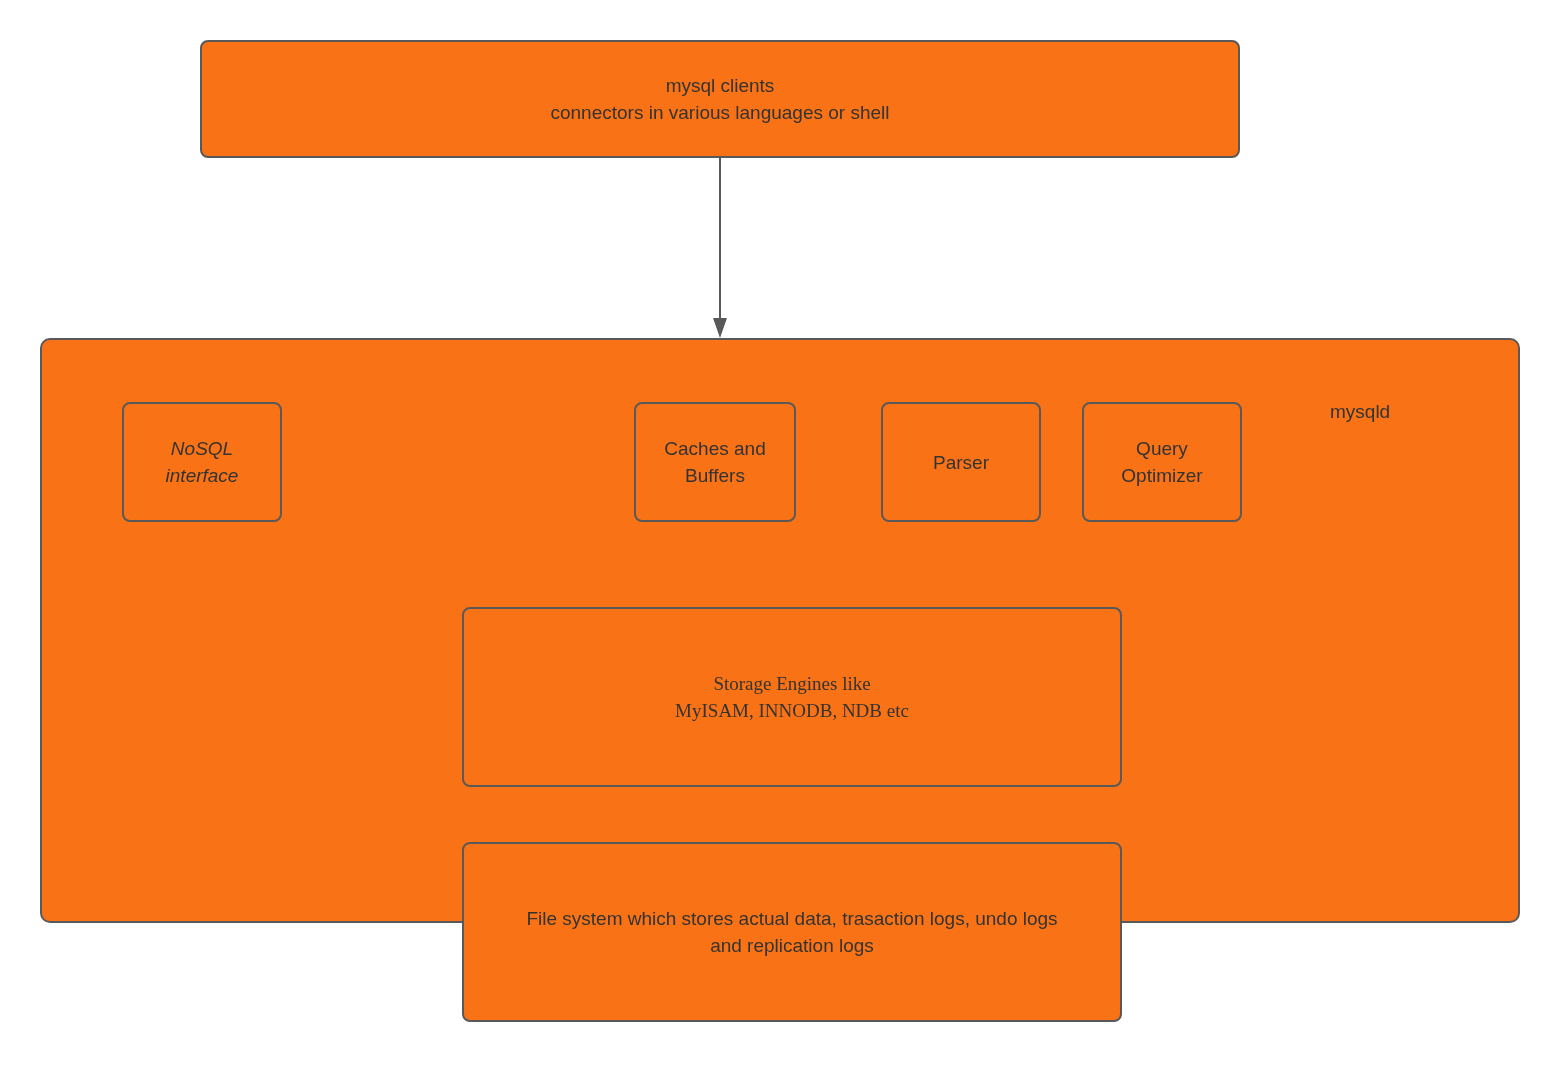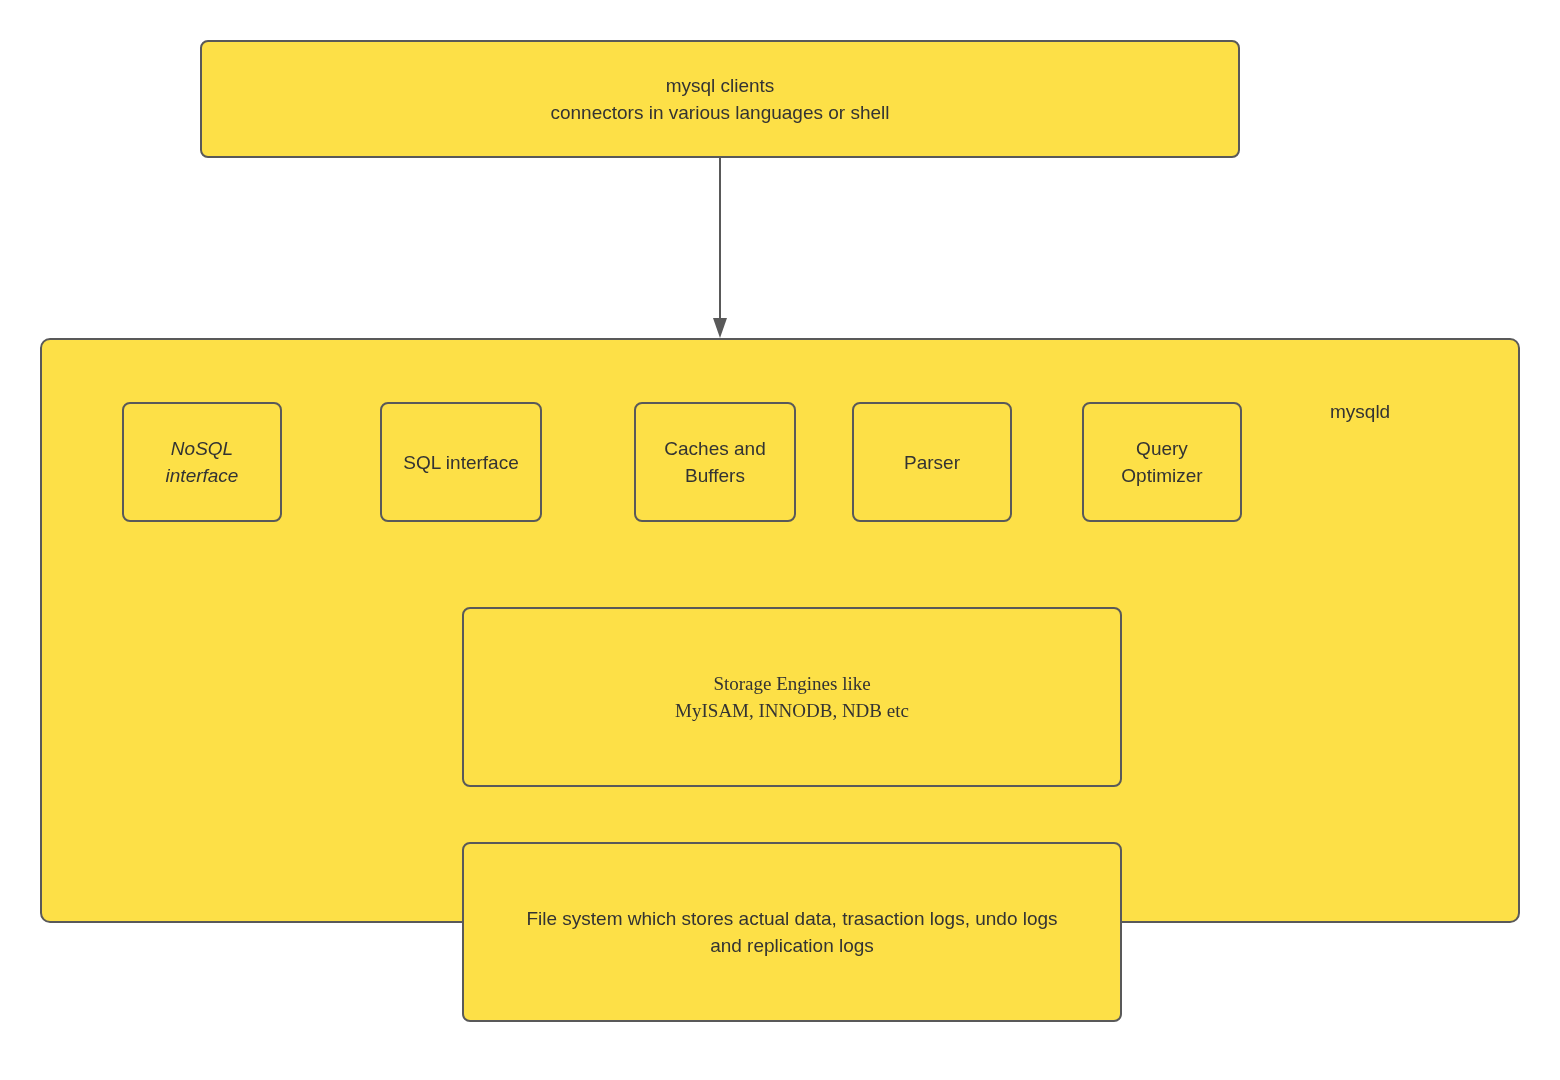--- a/index.html
+++ b/index.html
@@ -11,21 +11,21 @@
     position: relative;
     width: 1560px;
     height: 1080px;
     background: #ffffff;
     overflow: hidden;
   }
   .box {
     position: absolute;
     border: 2px solid #595959;
     border-radius: 8px;
-    background: #fde047;
+    background: #f97316;
     display: flex;
     align-items: center;
     justify-content: center;
     text-align: center;
     color: #333333;
     font-size: 19px;
     line-height: 27px;
   }
   .box .label {
     white-space: pre-line;
@@ -44,21 +44,21 @@
   .mysqld-title {
     position: absolute;
     left: 1288px; top: 58px;
     font-size: 19px;
     color: #333333;
   }
   .module { top: 62px; height: 120px; }
   .module-0 { left: 80px;   width: 160px; font-style: italic; }
   .module-1 { left: 338px;  width: 162px; }
   .module-2 { left: 592px;  width: 162px; }
-  .module-3 { left: 810px;  width: 160px; }
+  .module-3 { left: 839px;  width: 160px; }
   .module-4 { left: 1040px; width: 160px; }
   .storage-box {
     left: 420px; top: 267px;
     width: 660px; height: 180px; font-family: Liberation Serif, serif;
   }
   .filesystem-box {
     left: 420px; top: 502px;
     width: 660px; height: 180px; align-items: center;
   }
   .flow-arrow {
@@ -84,23 +84,20 @@
 
   <div class="box mysqld-box">
 
     <span class="mysqld-title">mysqld</span>
 
     <div class="box module module-0">
       <span class="label">NoSQL
 interface</span>
     </div>
 
-    <div class="box module module-1">
-      <span class="label">SQL interface</span>
-    </div>
 
     <div class="box module module-2">
       <span class="label">Caches and
 Buffers</span>
     </div>
 
     <div class="box module module-3">
       <span class="label">Parser</span>
     </div>
 

